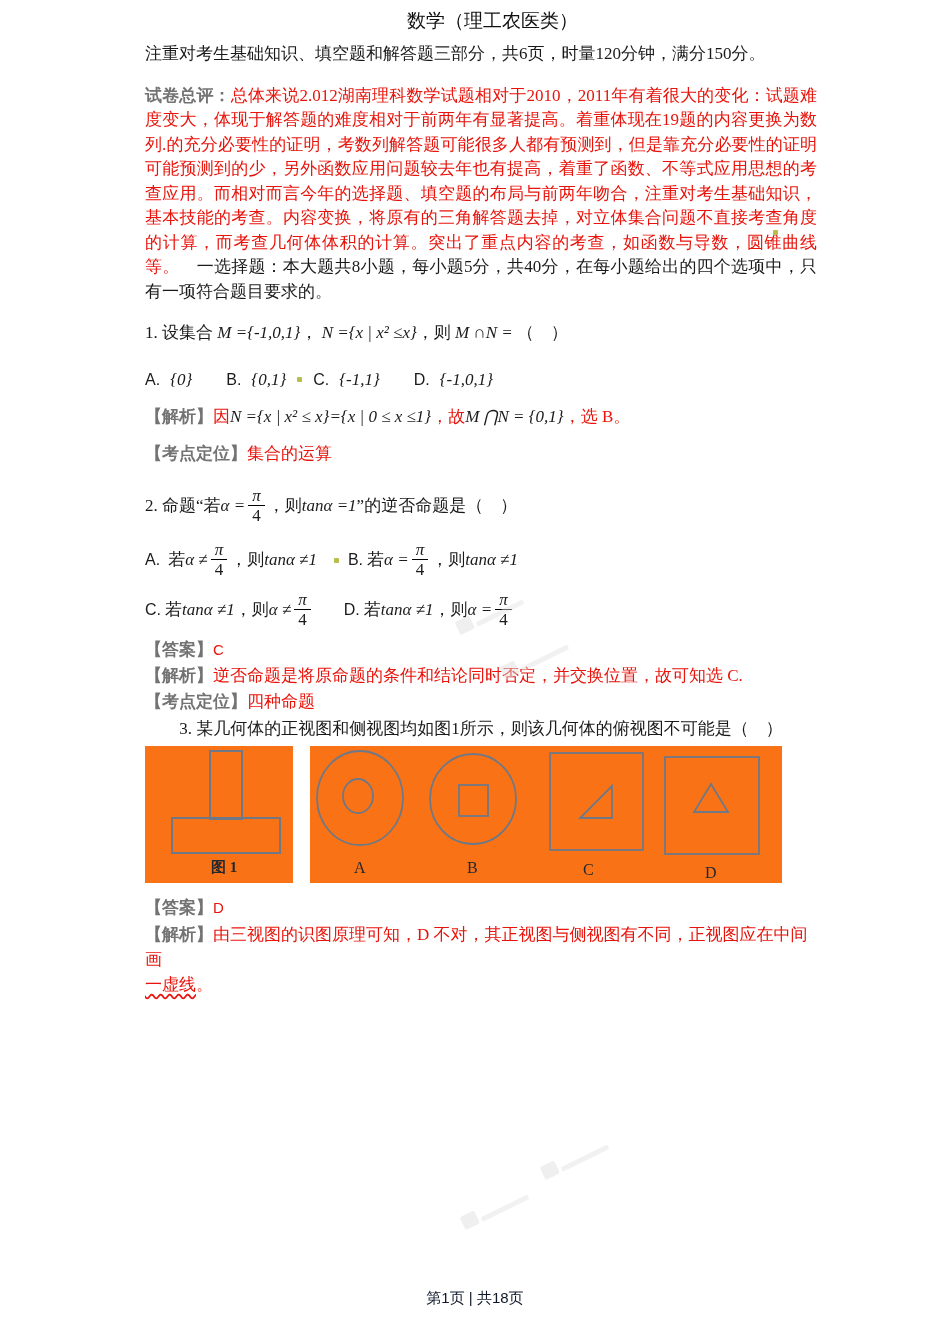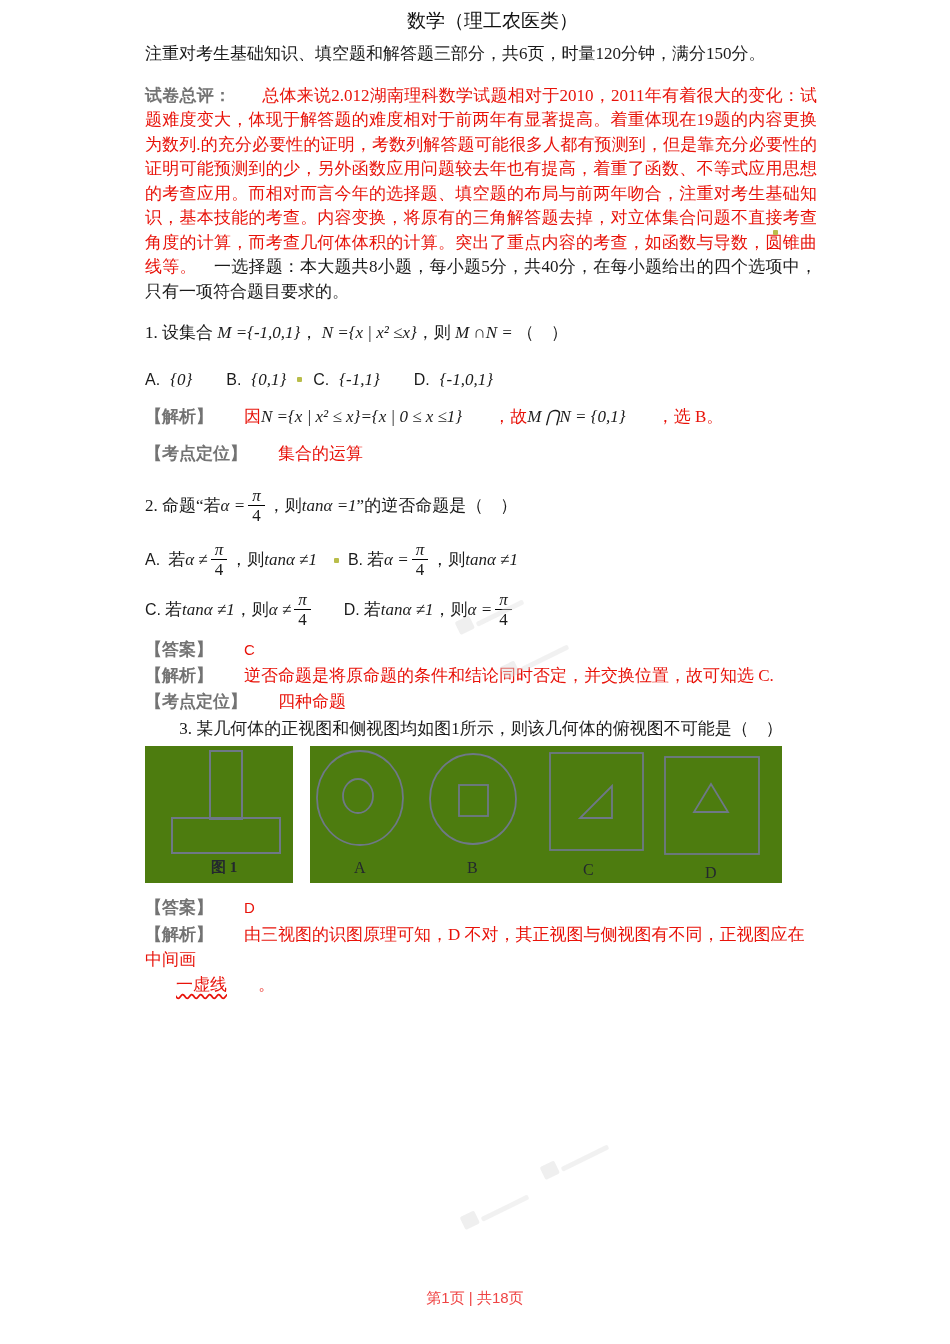--- a/index.html
+++ b/index.html
@@ -12,46 +12,46 @@
   .page{position:relative;width:950px;height:1344px;}
   .title{
     padding-top:112px;text-align:center;
     font-family:"Liberation Sans","DejaVu Sans",sans-serif;
     font-weight:bold;font-size:27px;line-height:40px;color:#000;letter-spacing:1px;
   }
   .subtitle{margin-top:8px;text-align:center;font-size:19px;line-height:26px;color:#111;padding-left:35px;}
   .block{margin-left:145px;width:672px;}
   .intro{margin-top:8px;text-align:justify;}
   .review{margin-top:4px;text-align:justify;}
-  .red{color:#e8130a;margin-left:31px;}
+  .red{color:#e8130a;}
   .tag{color:#737373;font-weight:bold;}
   .math{font-family:"Liberation Serif","DejaVu Serif",serif;font-style:italic;}
   .qline{margin-top:16px;}
   .frac{display:inline-flex;flex-direction:column;align-items:center;vertical-align:middle;margin:0 3px;font-family:"Liberation Serif",serif;}
   .frac .num{display:block;padding:0 4px;border-bottom:1.4px solid #000;line-height:19px;font-style:italic;font-size:17px;}
   .frac .den{display:block;line-height:20px;font-size:17px;}
   .opts1{margin-top:22px;display:flex;align-items:center;}
   .opts1 .olabel{font-family:"Liberation Sans",sans-serif;font-size:16px;margin-right:10px;}
   .opts1 .oval{margin-right:34px;}
   .ansline{margin-top:22px;line-height:24px;}
   .expline{margin-top:10px;line-height:30px;}
   .kpline{margin-top:10px;line-height:24px;}
   .tight{margin-top:2px;line-height:24px;}
   .q2opts{margin-top:6px;display:flex;align-items:center;height:48px;}
   .q2stem{margin-top:16px;display:flex;align-items:center;height:48px;}
   .gap30{width:30px;}
   .gap14{width:14px;}
   .proof-dot{display:inline-block;width:5px;height:5px;background:#b9bd4a;border-radius:1px;margin:0 3px;vertical-align:baseline;}
   .figure-row{position:relative;margin:4px 0 0 145px;width:680px;height:140px;}
-  .fig-panel{position:absolute;top:0;background:#4d7c0f;}
+  .fig-panel{position:absolute;top:0;background:#f97316;}
   .fig-left{left:0;width:148px;height:137px;}
   .fig-right{left:165px;width:472px;height:137px;}
   .wavy{text-decoration:underline;text-decoration-style:wavy;text-decoration-color:#e8130a;text-underline-offset:3px;}
   .footer{position:absolute;left:0;top:1278px;width:950px;text-align:center;
-    font-family:"Liberation Sans","DejaVu Sans",sans-serif;font-size:15px;color:#ef4444;}
+    font-family:"Liberation Sans","DejaVu Sans",sans-serif;font-size:15px;color:#0f172a;}
   .wm{position:absolute;opacity:0.45;transform:rotate(-26deg);pointer-events:none;}
   .wm .wm-box{width:16px;height:14px;background:#dcdcdc;border-radius:2px;display:inline-block;}
   .wm .wm-bar{width:52px;height:5px;background:#e2e2e2;border-radius:2px;display:inline-block;margin-left:3px;}
   svg text{font-family:"Liberation Serif",serif;}
 </style>
 </head>
 <body>
 
 <div class="page">
 

